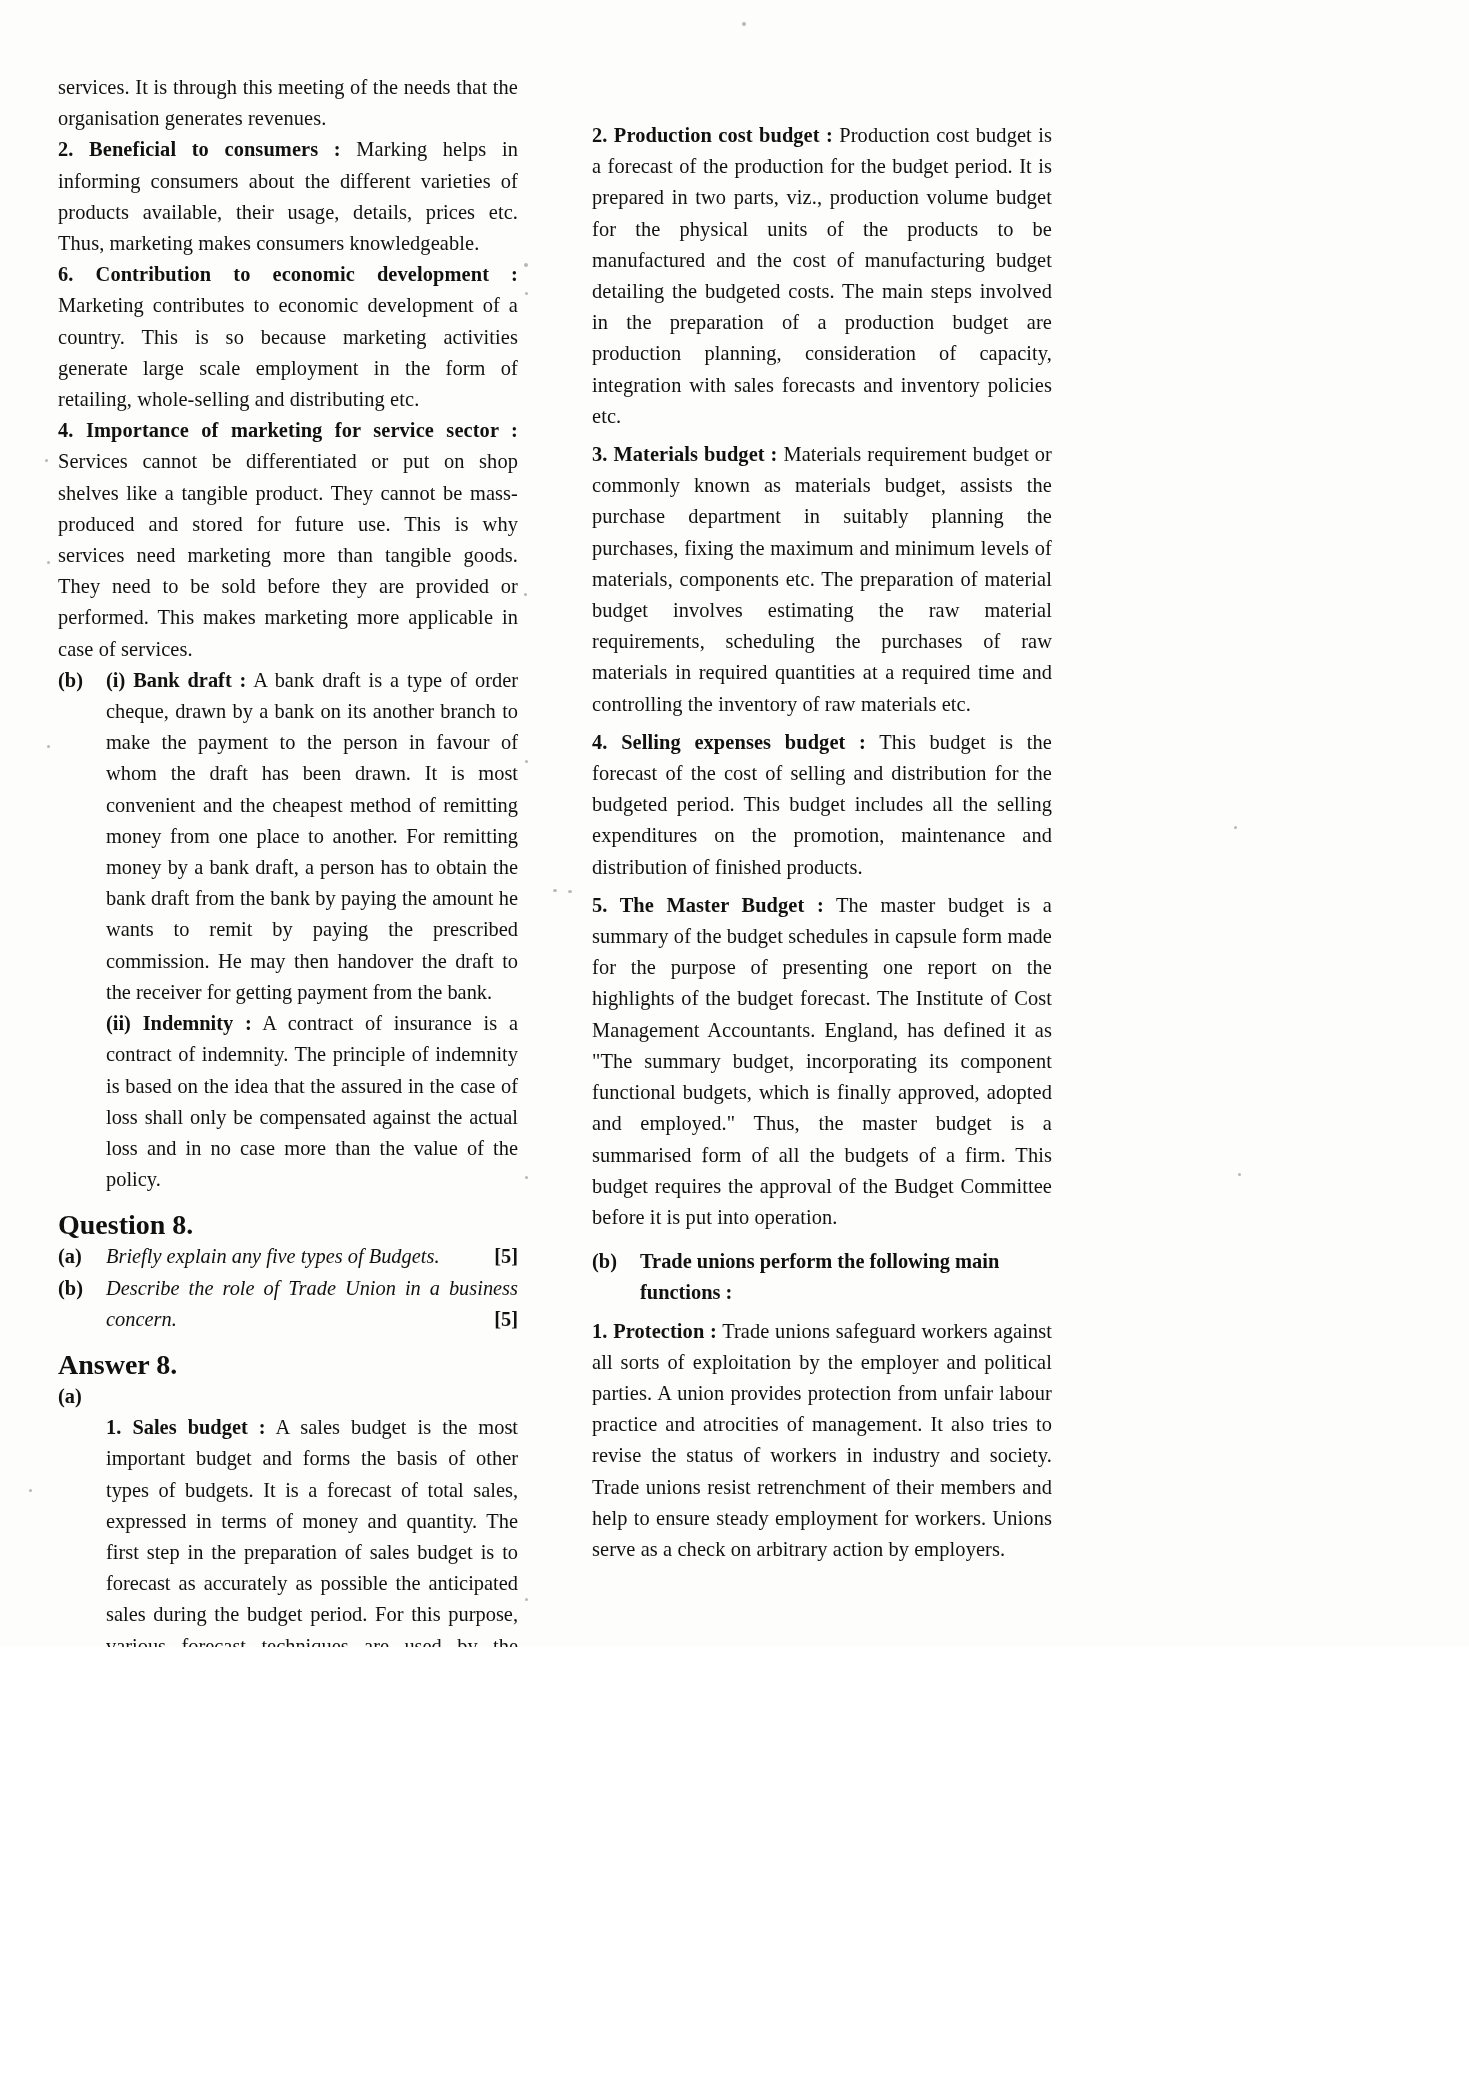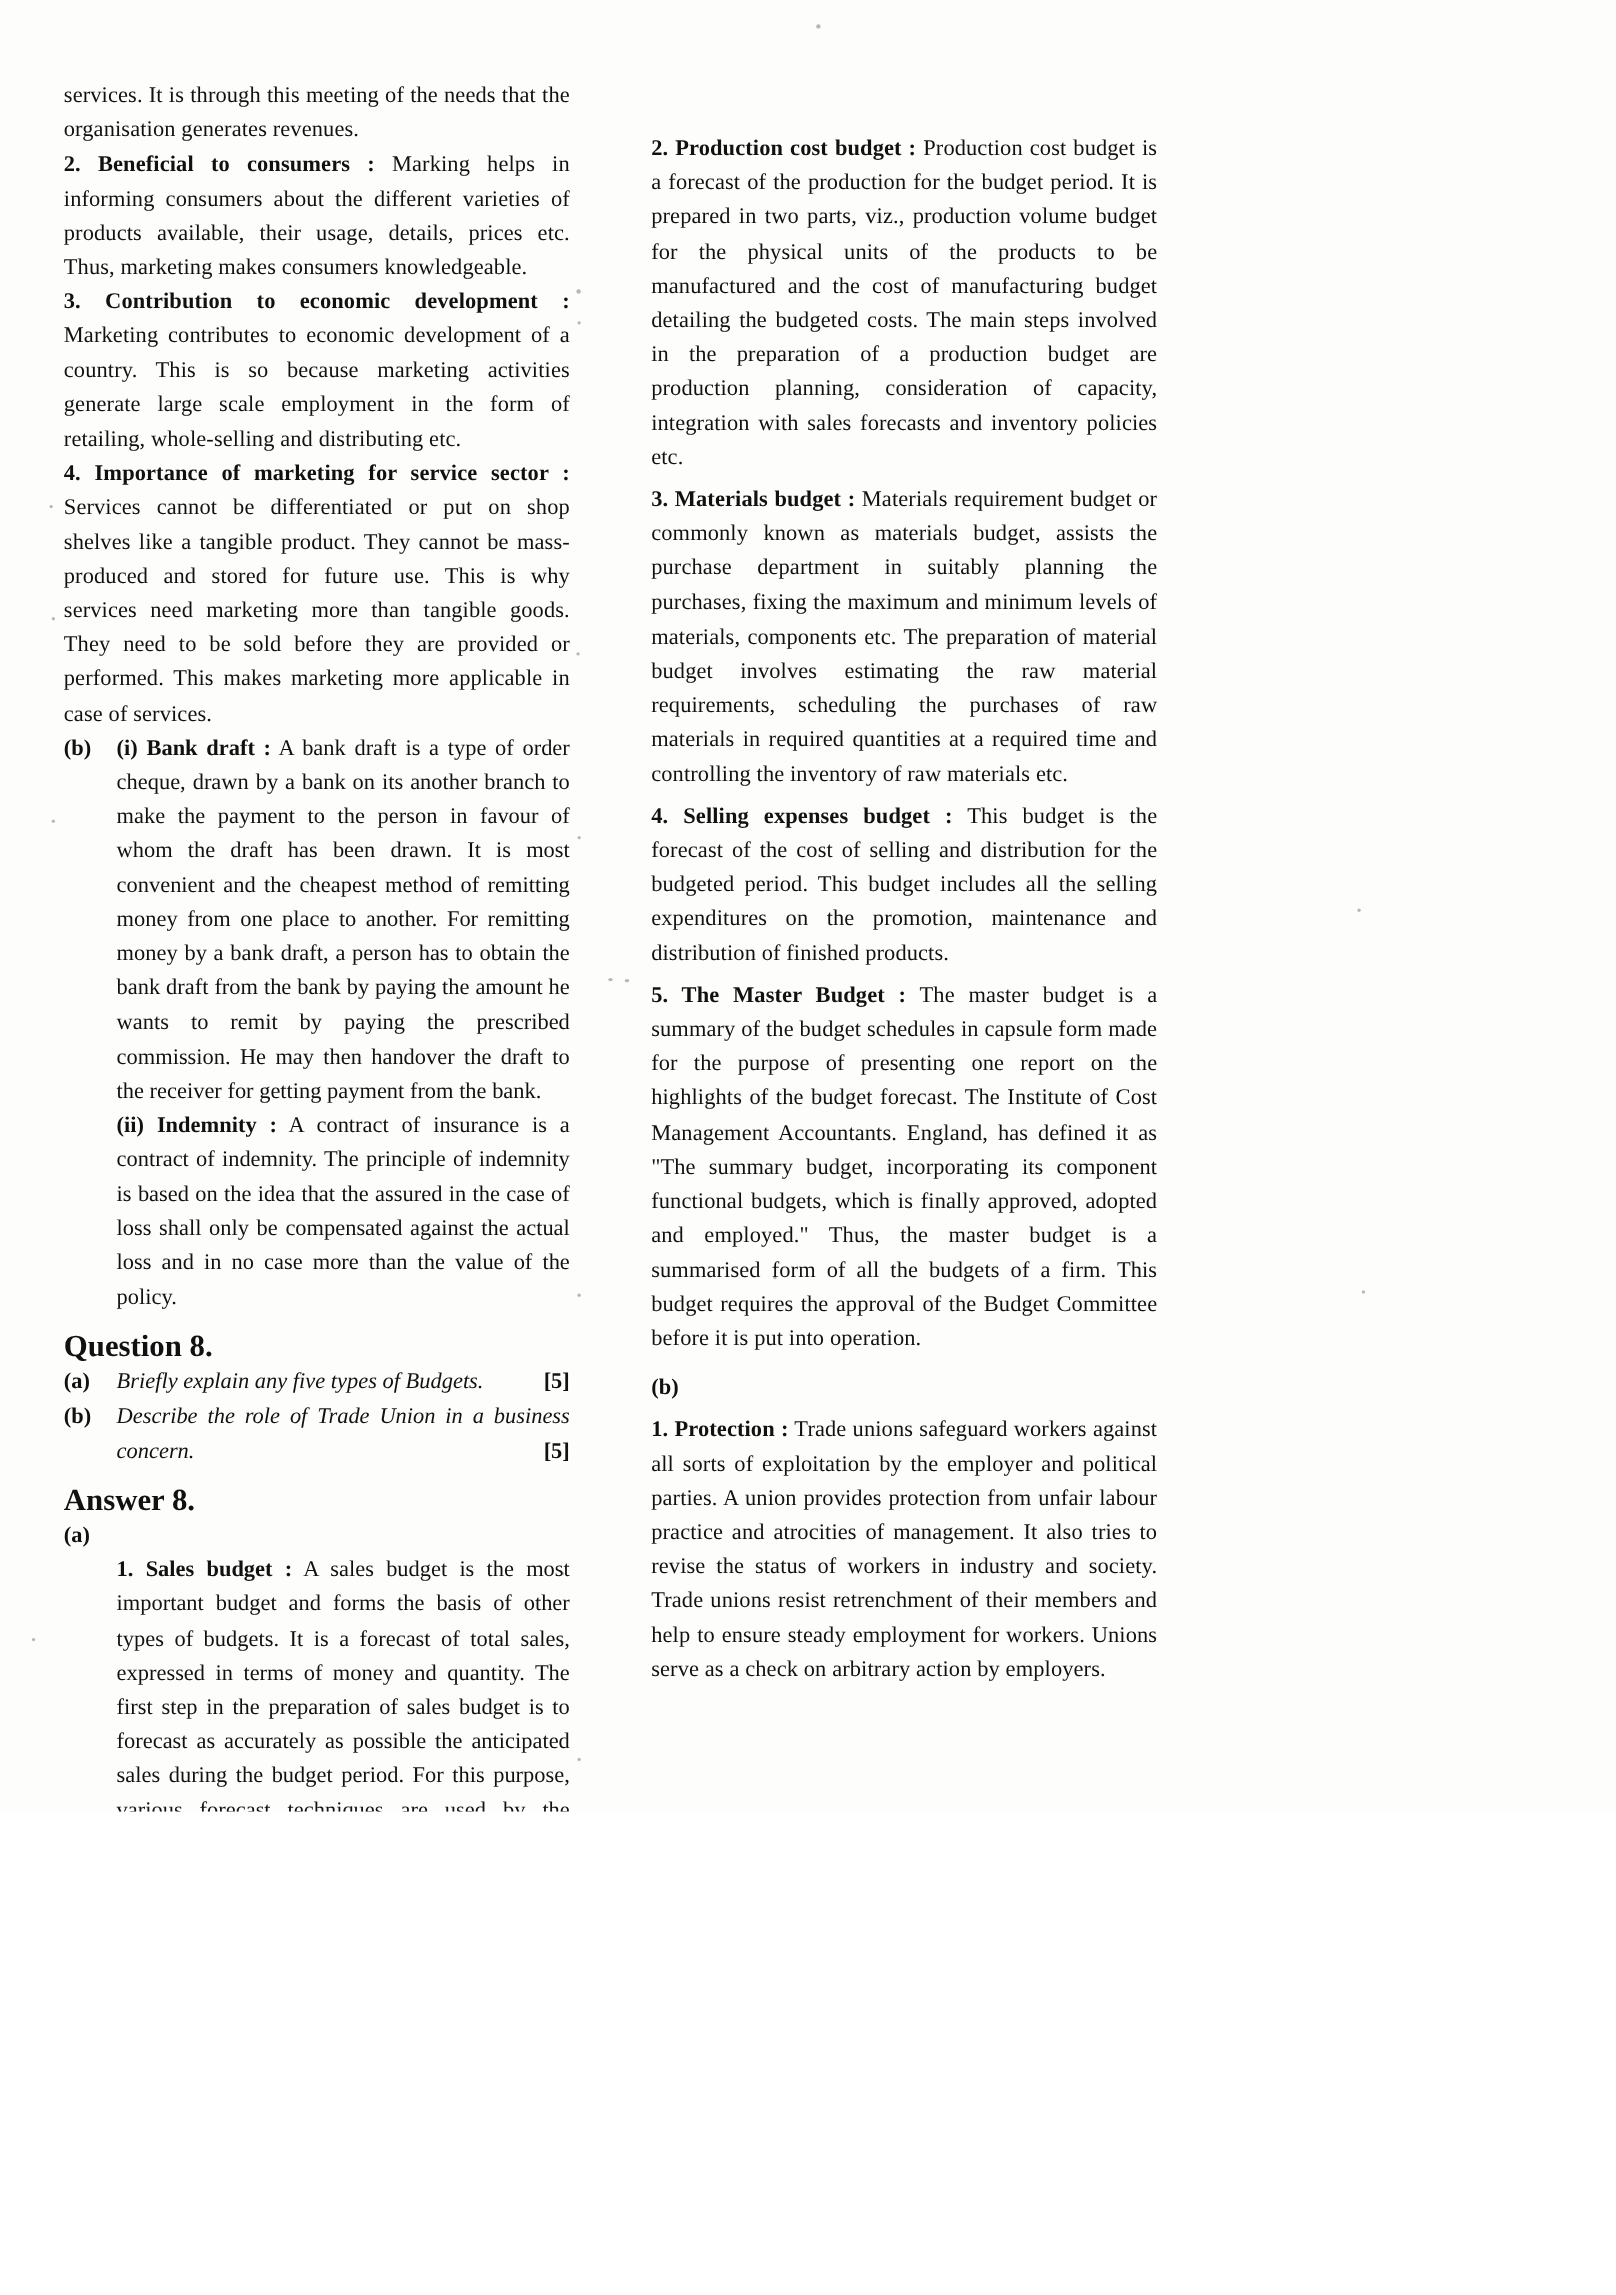--- a/index.html
+++ b/index.html
@@ -121,21 +121,21 @@
   <div class="speck" style="left:526px;top:1751px;width:3px;height:3px;"></div>
 
   <div class="columns">
 
     <div class="col col-left">
 
       <p class="para">services. It is through this meeting of the needs that the organisation generates revenues.</p>
 
       <p class="para"><span class="bold">2.  Beneficial to consumers :</span><span> Marking helps in informing consumers about the different varieties of products available, their usage, details, prices etc. Thus, marketing makes consumers knowledgeable.</span></p>
 
-      <p class="para"><span class="bold">3.  Contribution to economic development :</span><span> Marketing contributes to economic development of a country. This is so because marketing activities generate large scale employment in the form of retailing, whole-selling and distributing etc.</span></p>
+      <p class="para"><span class="bold">6.  Contribution to economic development :</span><span> Marketing contributes to economic development of a country. This is so because marketing activities generate large scale employment in the form of retailing, whole-selling and distributing etc.</span></p>
 
       <p class="para"><span class="bold">4.  Importance of marketing for service sector :</span><span> Services cannot be differentiated or put on shop shelves like a tangible product. They cannot be mass-produced and stored for future use. This is why services need marketing more than tangible goods. They need to be sold before they are provided or performed. This makes marketing more applicable in case of services.</span></p>
 
       <div class="hang">
         <div class="marker">(b)</div>
         <div class="body"><span class="bold">(i)  Bank draft :</span><span> A bank draft is a type of order cheque, drawn by a bank on its another branch to make the payment to the person in favour of whom the draft has been drawn. It is most convenient and the cheapest method of remitting money from one place to another. For remitting money by a bank draft, a person has to obtain the bank draft from the bank by paying the amount he wants to remit by paying the prescribed commission. He may then handover the draft to the receiver for getting payment from the bank.</span></div>
       </div>
 
       <div class="hang">
         <div class="marker"></div>
@@ -192,20 +192,24 @@
       <p class="para"><span class="bold">4.  Selling expenses budget :</span><span> This budget is the forecast of the cost of selling and distribution for the budgeted period. This budget includes all the selling expenditures on the promotion, maintenance and distribution of finished products.</span></p>
 
       <div class="spacer-sm"></div>
 
       <p class="para"><span class="bold">5.  The Master Budget :</span><span> The master budget is a summary of the budget schedules in capsule form made for the purpose of presenting one report on the highlights of the budget forecast. The Institute of Cost Management Accountants. England, has defined it as "The summary budget, incorporating its component functional budgets, which is finally approved, adopted and employed." Thus, the master budget is a summarised form of all the budgets of a firm. This budget requires the approval of the Budget Committee before it is put into operation.</span></p>
 
       <div class="spacer-md"></div>
 
       <div class="hang">
         <div class="marker">(b)</div>
+        <div class="body">
+          <span class="bold">Trade unions  perform the following main</span><br>
+          <span class="bold">functions :</span>
+        </div>
       </div>
 
       <div class="spacer-sm"></div>
 
       <p class="para"><span class="bold">1. Protection :</span><span>   Trade unions safeguard workers against all sorts of exploitation by the employer and political parties. A union provides protection from unfair labour practice and atrocities of management. It also tries to revise the status of workers in industry and society. Trade unions resist retrenchment of their members and help to ensure steady employment for workers. Unions serve as a check on arbitrary action by employers.</span></p>
 
     </div>
 
   </div>
 </div>

